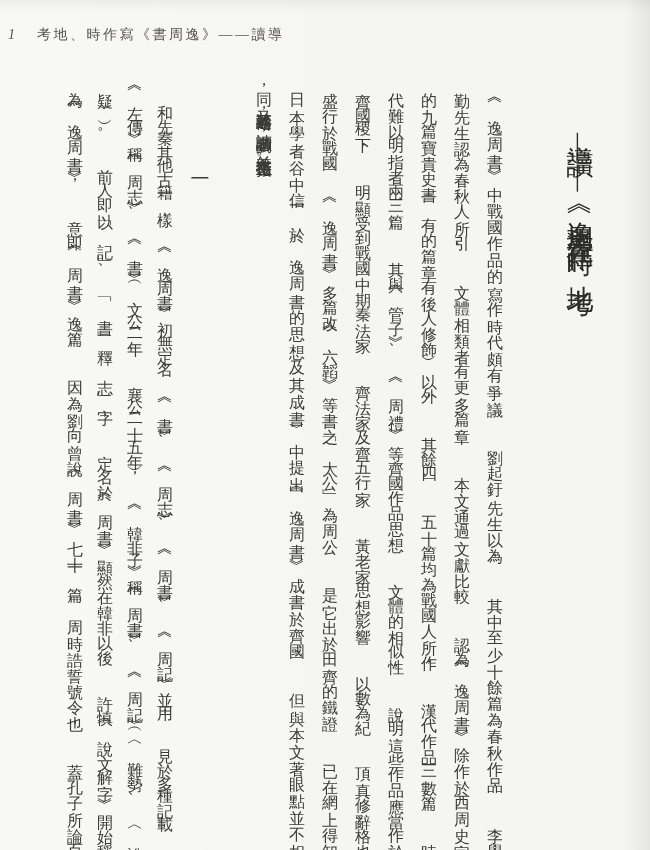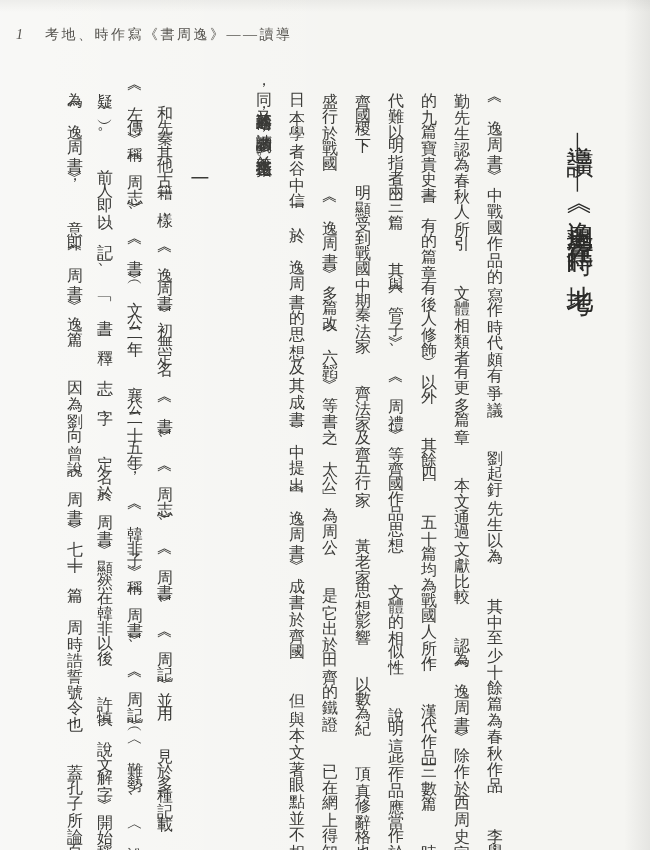--- a/index.html
+++ b/index.html
@@ -33,21 +33,21 @@
   .page::before {
     content: "";
     position: absolute;
     top: 0; left: 0; right: 0;
     height: 12px;
     background: linear-gradient(to bottom, rgba(90,90,85,0.07), rgba(90,90,85,0));
     pointer-events: none;
   }
   .running-header {
     position: absolute;
-    left: 16px;
+    left: 8px;
     top: 26px;
     font-size: 14px;
     color: var(--header-ink, #56544f);
     letter-spacing: 2.5px;
     white-space: nowrap;
   }
   .running-header .pgnum {
     font-style: italic;
     margin-right: 16px;
     letter-spacing: 0;

